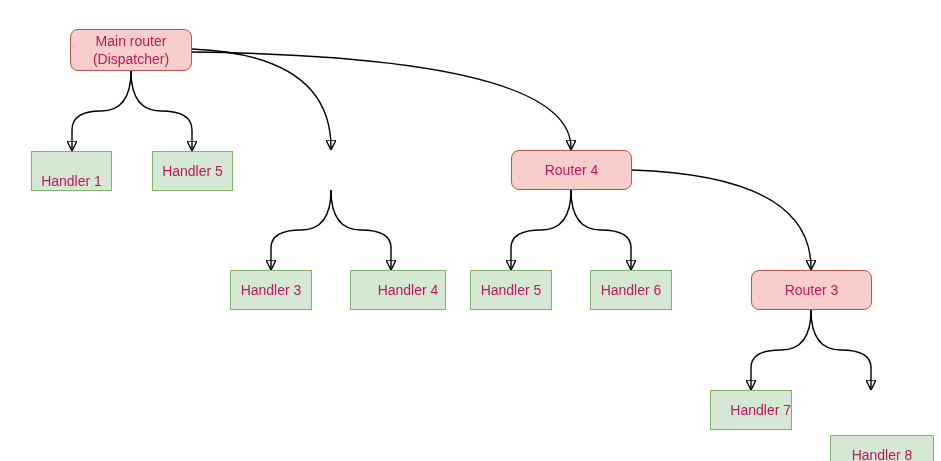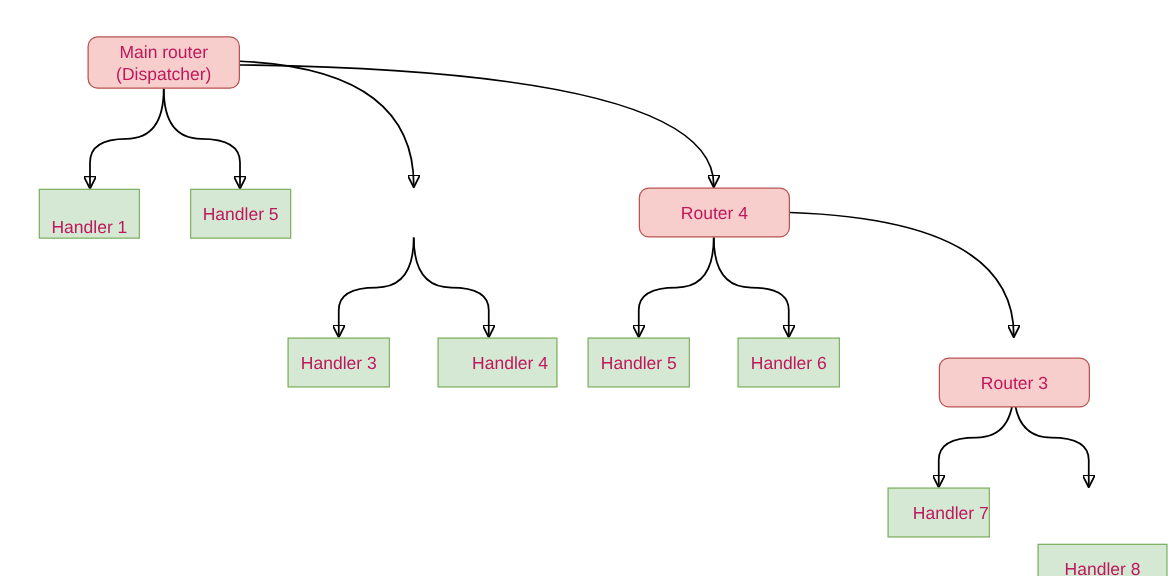--- a/index.html
+++ b/index.html
@@ -102,21 +102,21 @@
   </div>
 
   <div class="node handler" style="left:470px; top:270px; width:82px; height:40px;">
     <span>Handler 5</span>
   </div>
 
   <div class="node handler" style="left:590px; top:270px; width:82px; height:40px;">
     <span>Handler 6</span>
   </div>
 
-  <div class="node router" style="left:751px; top:270px; width:121px; height:40px;margin-top:16px;">
+  <div class="node router" style="left:751px; top:270px; width:121px; height:40px;">
     <span>Router 3</span>
   </div>
 
   <div class="node handler" style="left:710px; top:390px; width:82px; height:40px;justify-content:flex-end;">
     <span>Handler 7</span>
   </div>
 
   <div class="node handler" style="left:830px; top:390px; width:104px; height:40px;margin-top:45px;">
     <span>Handler 8</span>
   </div>

